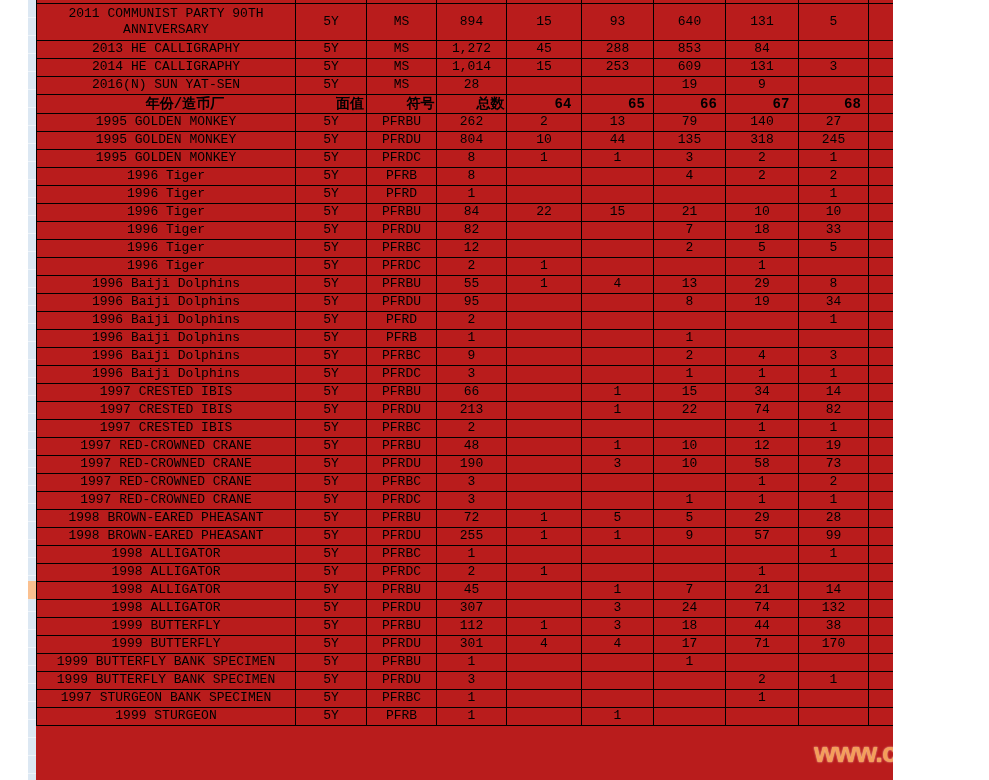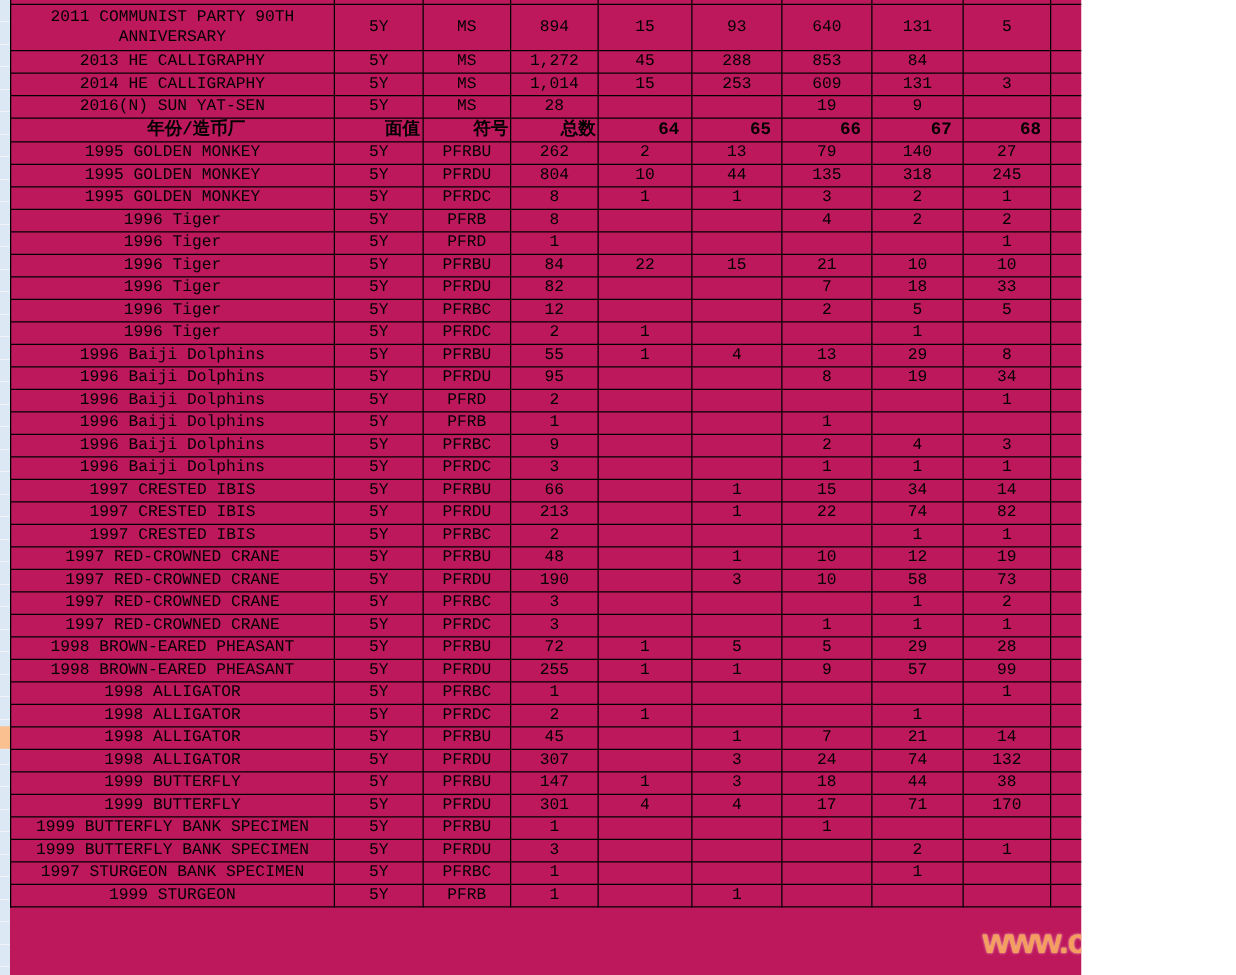--- a/index.html
+++ b/index.html
@@ -1,19 +1,20 @@
 <!DOCTYPE html>
 <html><head>
 <meta charset="utf-8">
 <style>
   html,body{margin:0;padding:0;background:#fff;}
   .stage{
     position:relative;width:865px;height:780px;overflow:hidden;
     font-family:"Liberation Mono","DejaVu Sans Mono",monospace;
-    background:#be185d;
+    background:#b91c1c;
+    margin-left:28px;
   }
   .gutter{
     position:absolute;left:0;top:0;width:8px;height:780px;
     background:#dce8f3;
     background-image:repeating-linear-gradient(to bottom,#dce8f3 0px,#dce8f3 17px,#eef4fa 17px,#eef4fa 18px);
   }
   .marker{
     position:absolute;left:0;top:581px;width:8px;height:18px;background:#fac090;
   }
   table.pop{
@@ -504,21 +505,21 @@
           <td>24</td>
           <td>74</td>
           <td>132</td>
           <td>74</td>
           <td></td>
         </tr>
         <tr>
           <td class="name">1999 BUTTERFLY</td>
           <td>5Y</td>
           <td>PFRBU</td>
-          <td>147</td>
+          <td>112</td>
           <td>1</td>
           <td>3</td>
           <td>18</td>
           <td>44</td>
           <td>38</td>
           <td>8</td>
           <td></td>
         </tr>
         <tr>
           <td class="name">1999 BUTTERFLY</td>

